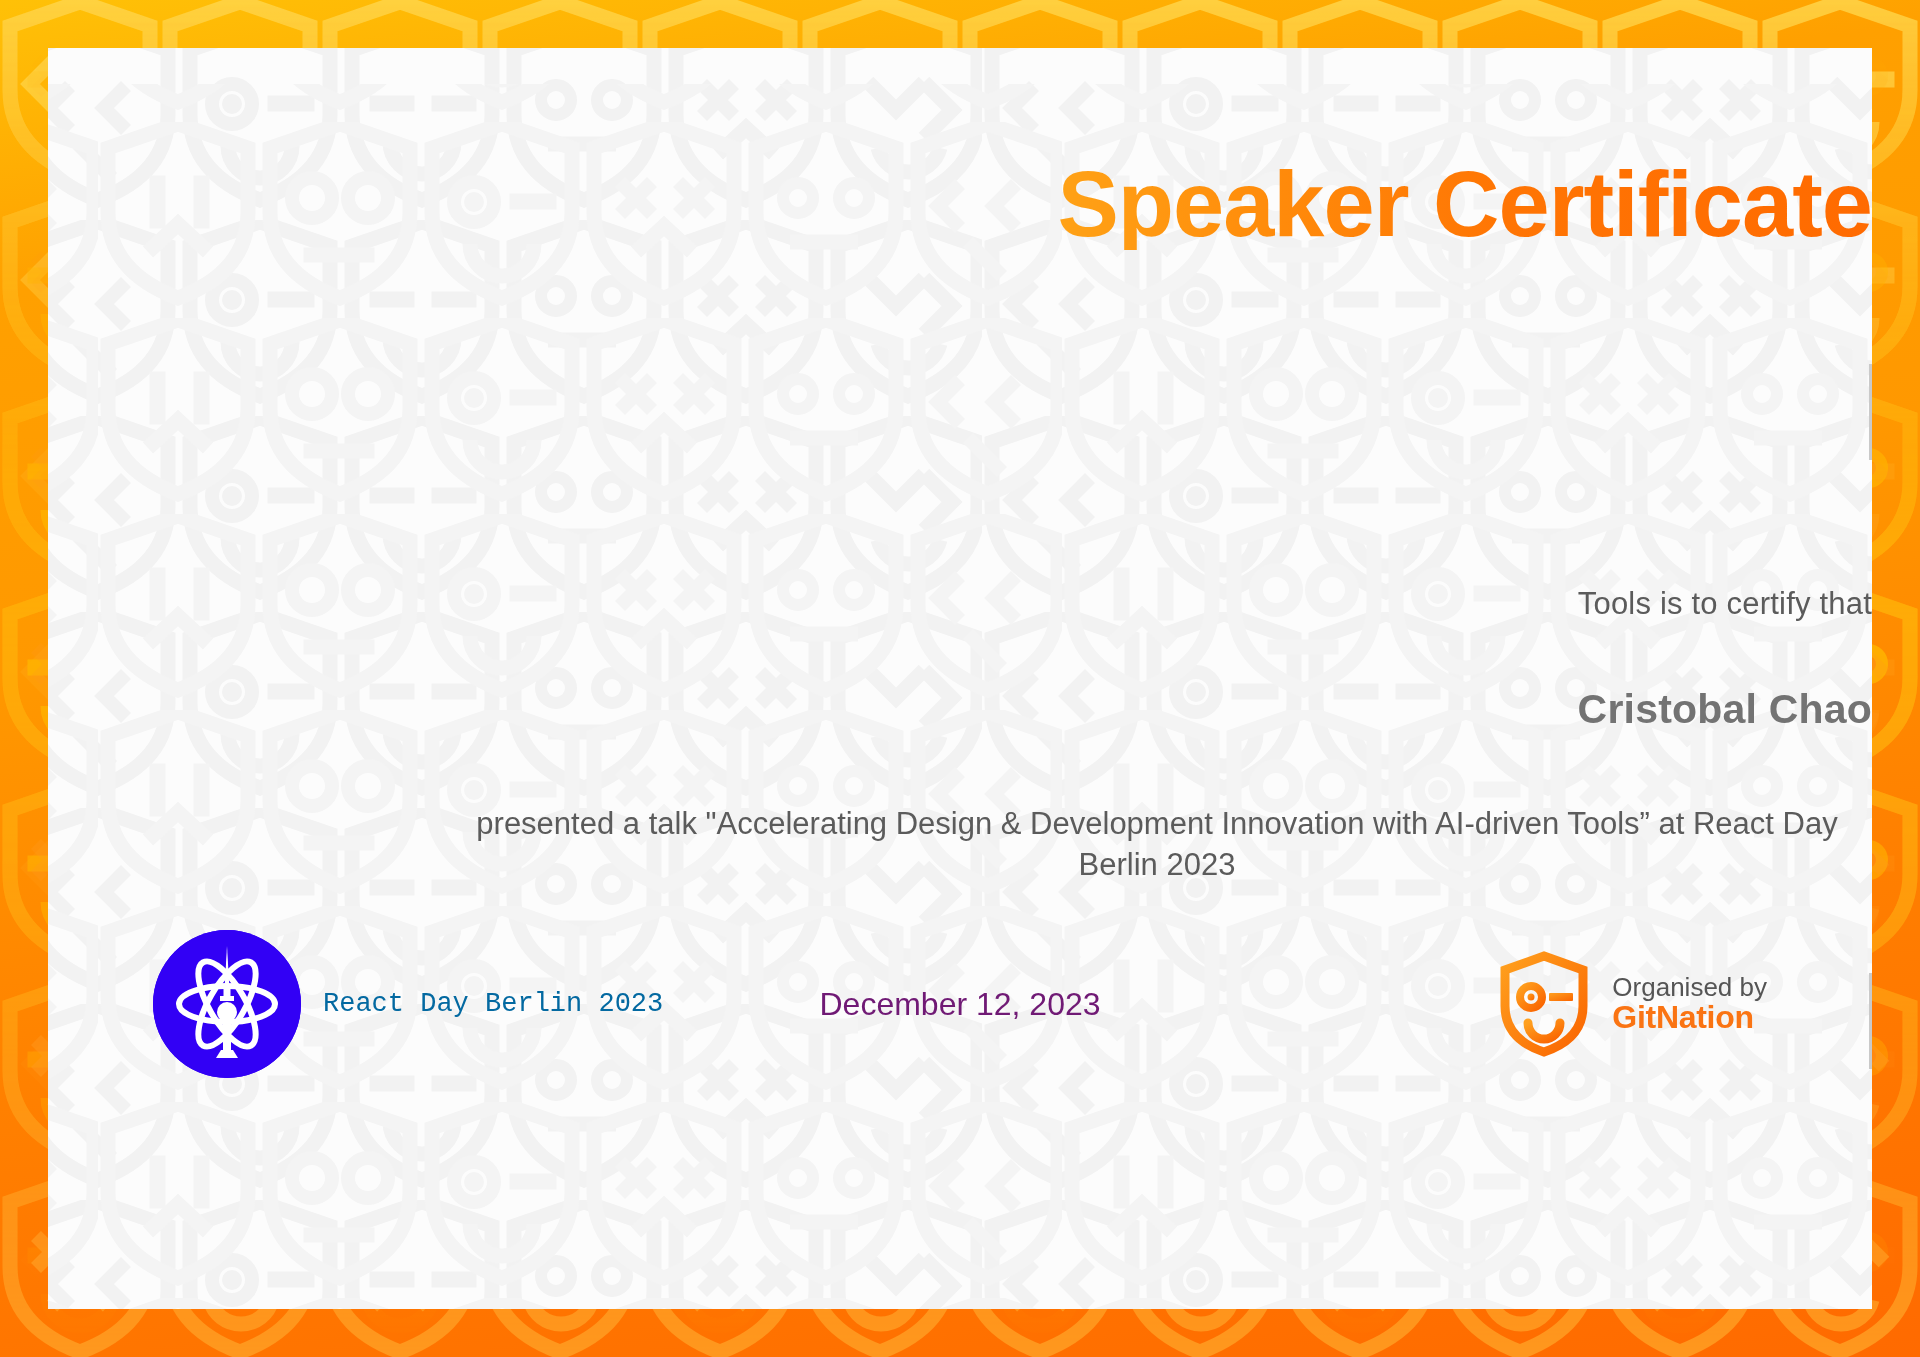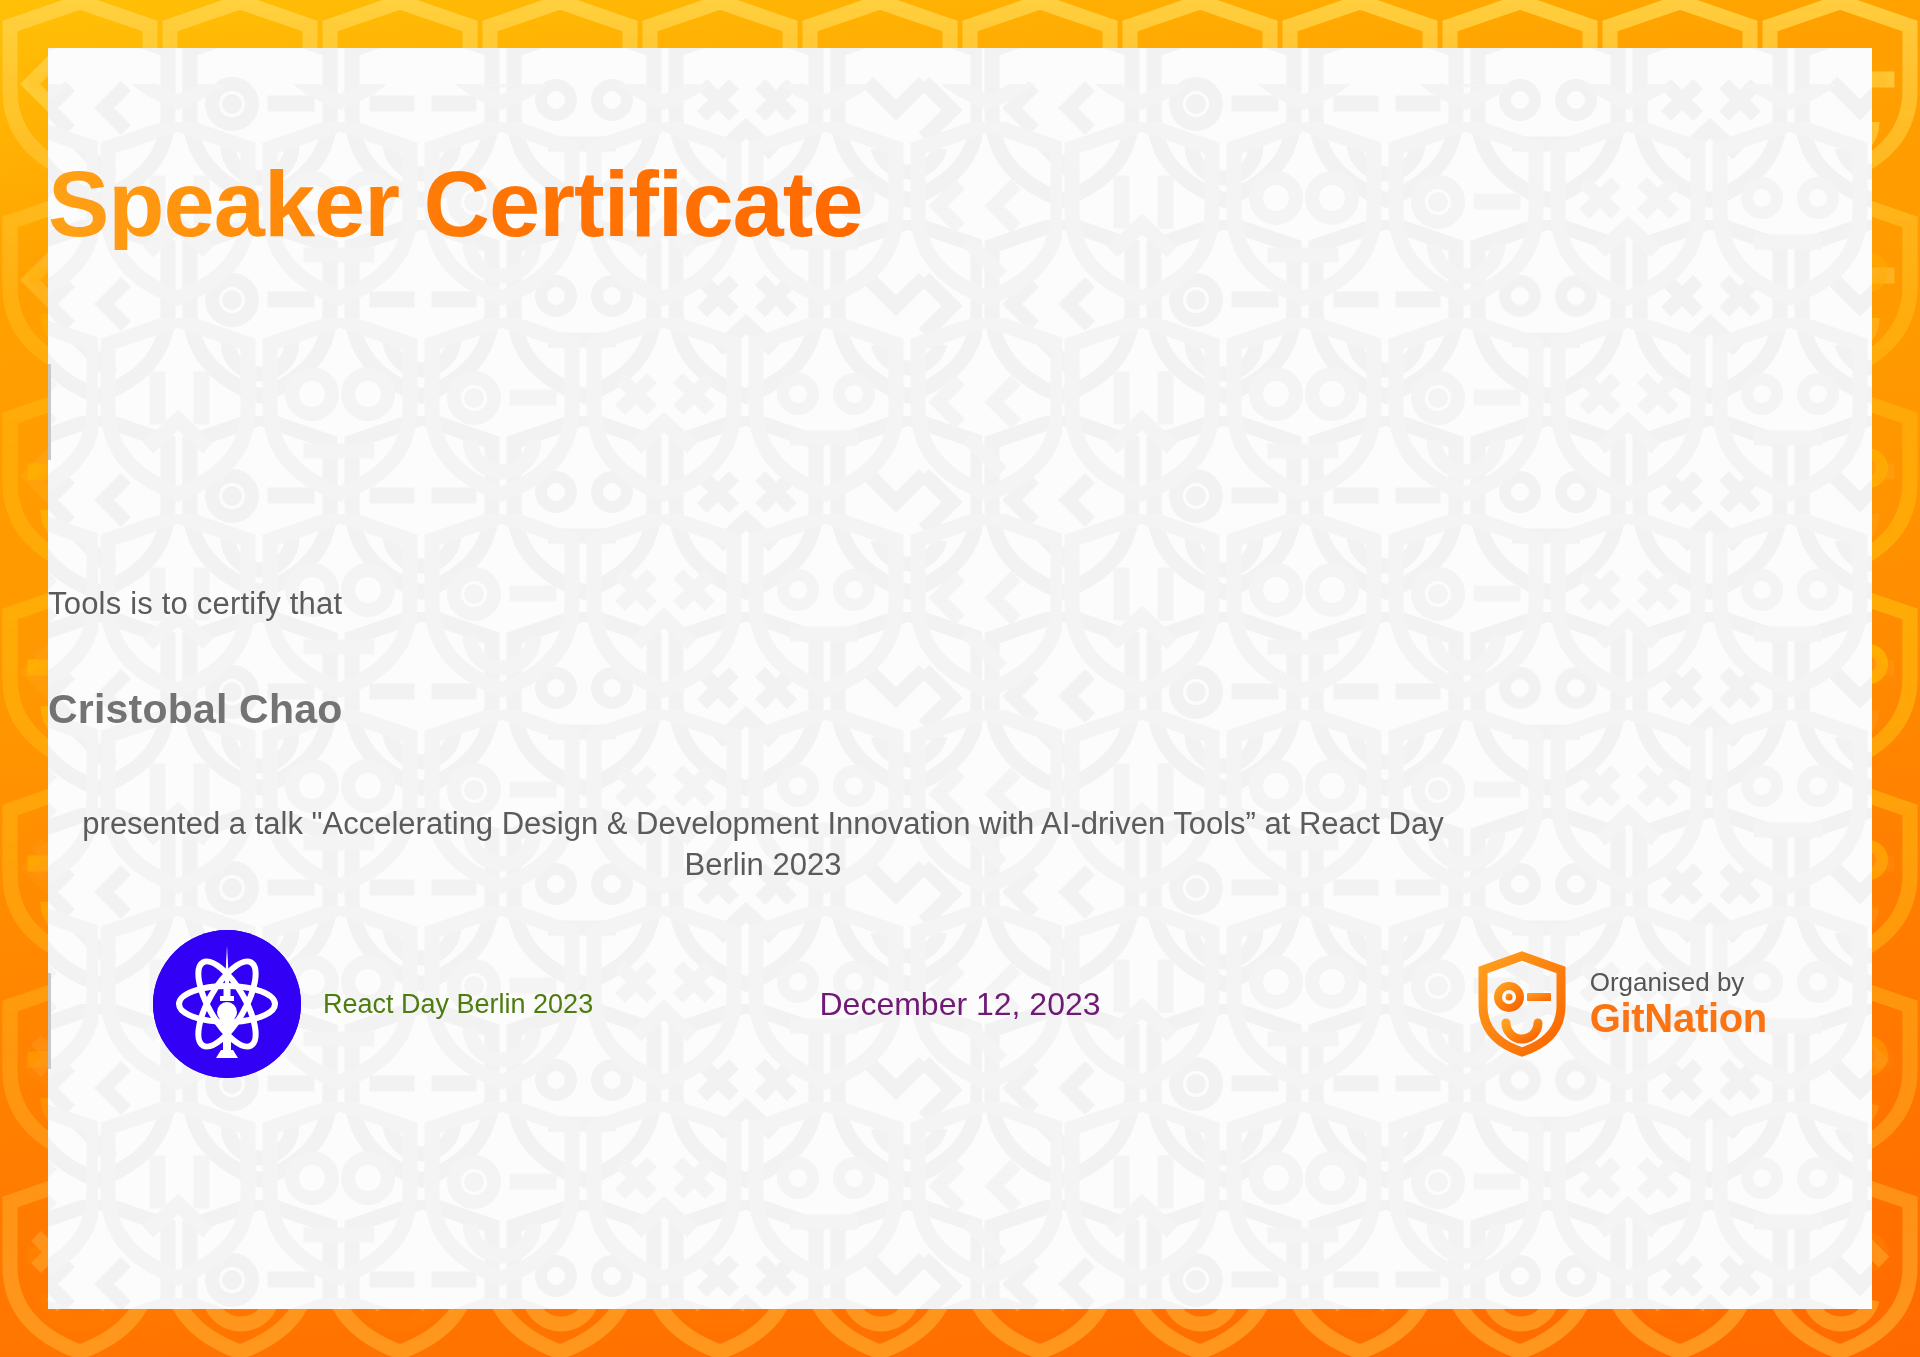--- a/index.html
+++ b/index.html
@@ -46,21 +46,21 @@
     inset: 0;
     pointer-events: none;
   }
   #card-watermark svg { display: block; width: 100%; height: 100%; }
 
   #card-content {
     position: absolute;
     inset: 0;
     display: flex;
     flex-direction: column;
-    align-items: flex-start;
+    align-items: flex-end;
     gap: 40px;
   }
 
   
   .title {
     margin-top: 110px;
     font-size: 92px;
     font-weight: 700;
     letter-spacing: -1px;
     line-height: 1;
@@ -125,22 +125,23 @@
   }
   .event-logo {
     width: 148px;
     height: 148px;
     border-radius: 50%;
     background: #3200F5;
     display: block;
   }
   .event-name {
     font-size: 27px;
-    color: #4d7c0f;
+    color: #0369a1;
     white-space: nowrap;
+    font-family: Liberation Mono, monospace;
   }
   .footer-center {
     position: absolute;
     left: 0; right: 0;
     text-align: center;
     font-size: 32px;
     color: #701a75;
   }
   .footer-right {
     position: absolute;
@@ -150,21 +151,21 @@
     gap: 22px;
   }
   .gn-shield { width: 92px; height: 106px; display:block; }
   .gn-text { line-height: 1.05; }
   .gn-org {
     font-size: 26px;
     color: #555555;
     white-space: nowrap;
   }
   .gn-name {
-    font-size: 40px;
+    font-size: 32px;
     font-weight: 700;
     color: #FA7413;
     letter-spacing: -0.3px;
     white-space: nowrap;
   }
 </style>
 </head>
 <body>
 
 <div id="certificate">

